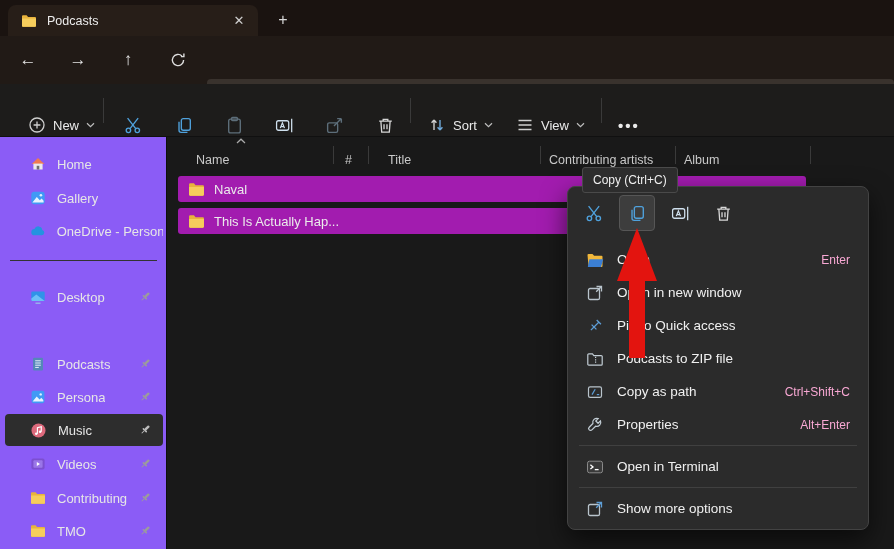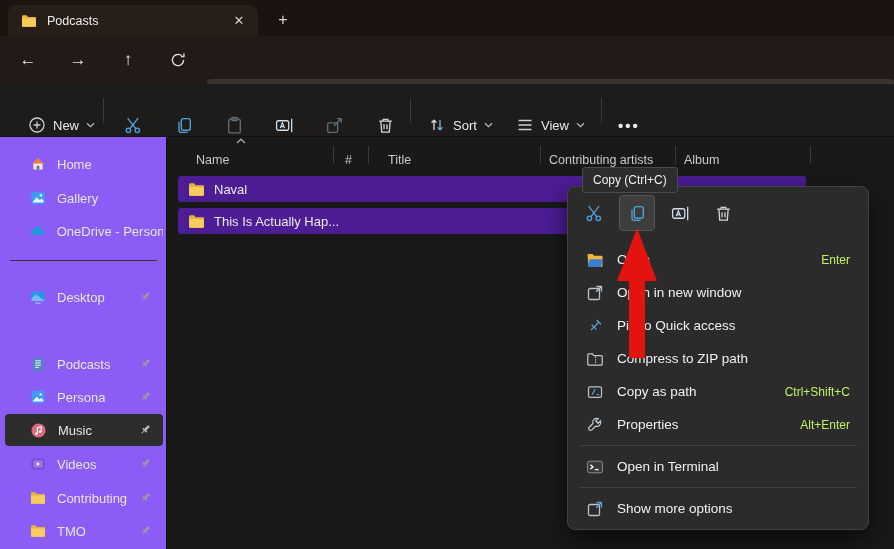--- a/index.html
+++ b/index.html
@@ -42,34 +42,34 @@
   .side-item.sel { background:#2d2d2d; }
   .side-label { color:#e6e6e6; font-size:13px; white-space:nowrap; overflow:hidden; }
   .side-pin { position:absolute; right:10px; top:8px; }
   .side-sep { position:absolute; left:10px; width:147px; height:1px; background:#333; }
 
   .main { position:absolute; top:137px; left:168px; width:726px; height:412px; background:#191919; }
   .colhead { position:absolute; top:6px; left:10px; right:0; height:25px; color:#c9c9c9; font-size:12.5px; }
   .col-label { position:absolute; top:4px;margin-top:6px; }
   .col-sep { position:absolute; top:3px; width:1px; height:18px; background:#3a3a3a; }
   .sort-caret { position:absolute; top:-5px; }
-  .filerow { position:absolute; left:10px; width:628px; height:26px; background:#4c1d95; border-radius:3px;
+  .filerow { position:absolute; left:10px; width:628px; height:26px; background:#a21caf; border-radius:3px;
     display:flex; align-items:center; padding-left:10px; gap:9px; }
   .row-label { color:#ebebeb; font-size:13px; }
 
   
   .menu { position:absolute; top:186px; left:567px; width:302px; height:344px; background:#2b2b2b;
     border:1px solid #434343; border-radius:8px; box-shadow:0 10px 26px rgba(0,0,0,.6); z-index:30; }
   .qa-row { position:absolute; top:8px; left:8px; height:40px; display:flex; gap:7px; }
   .qa-btn { width:36px; height:36px; display:flex; align-items:center; justify-content:center; border-radius:4px; }
   .qa-btn.active { background:#3d3d3d; border:1px solid #565656; }
   .menu-list { position:absolute; top:56px; left:5px; right:5px; }
   .menu-item { height:33px; display:flex; align-items:center; padding:0 13px; gap:13px; border-radius:4px; }
   .mi-label { color:#f0f0f0; font-size:13.5px; white-space:nowrap; }
-  .mi-short { margin-left:auto; color:#bef264; font-size:12px; }
+  .mi-short { margin-left:auto; color:#f9a8d4; font-size:12px; }
   .menu-sep { height:1px; background:#404040; margin:4px 6px; }
 
   .tooltip { position:absolute; top:167px; left:582px; height:26px; background:#2d2d2d;
     border:1px solid #4a4a4a; border-radius:3px; padding:0 10px; line-height:24px;
     color:#efefef; font-size:12px; z-index:40; }
 
   .arrow-overlay { position:absolute; top:0; left:0; width:894px; height:549px; z-index:50; pointer-events:none; }
 </style>
 </head>
 <body>
@@ -409,21 +409,21 @@
               <path d="M9 3.2v7.2M6 3.6h6M5.6 10.4h6.8M9 10.4v4.4"></path>
             </g>
           </svg>
         <span class="mi-label">Pin to Quick access</span>
       </div>
       <div class="menu-item">
         <svg width="18" height="18" viewBox="0 0 18 18" fill="none" stroke="#c2cdd5" stroke-width="1.2">
             <path d="M1.8 4.8a1 1 0 0 1 1-1h3.6l1.5 1.8h7.3a1 1 0 0 1 1 1v7.6a1 1 0 0 1-1 1H2.8a1 1 0 0 1-1-1z"></path>
             <path d="M9.6 6.8v1.2M9.6 9.2v1.2M9.6 11.6v1.2"></path>
           </svg>
-        <span class="mi-label">Compress to ZIP path</span>
+        <span class="mi-label">Podcasts to ZIP file</span>
       </div>
       <div class="menu-item">
         <svg width="18" height="18" viewBox="0 0 18 18" fill="none" stroke="#b9c4cc" stroke-width="1.2">
             <rect x="2.5" y="3.8" width="13" height="10.5" rx="1.6"></rect>
             <path d="M6 11.6l3.2-5.4" stroke="#5e9fd8"></path>
             <path d="M10.8 11.6h2.4" stroke="#5e9fd8"></path>
           </svg>
         <span class="mi-label">Copy as path</span>
         <span class="mi-short">Ctrl+Shift+C</span>
       </div>

